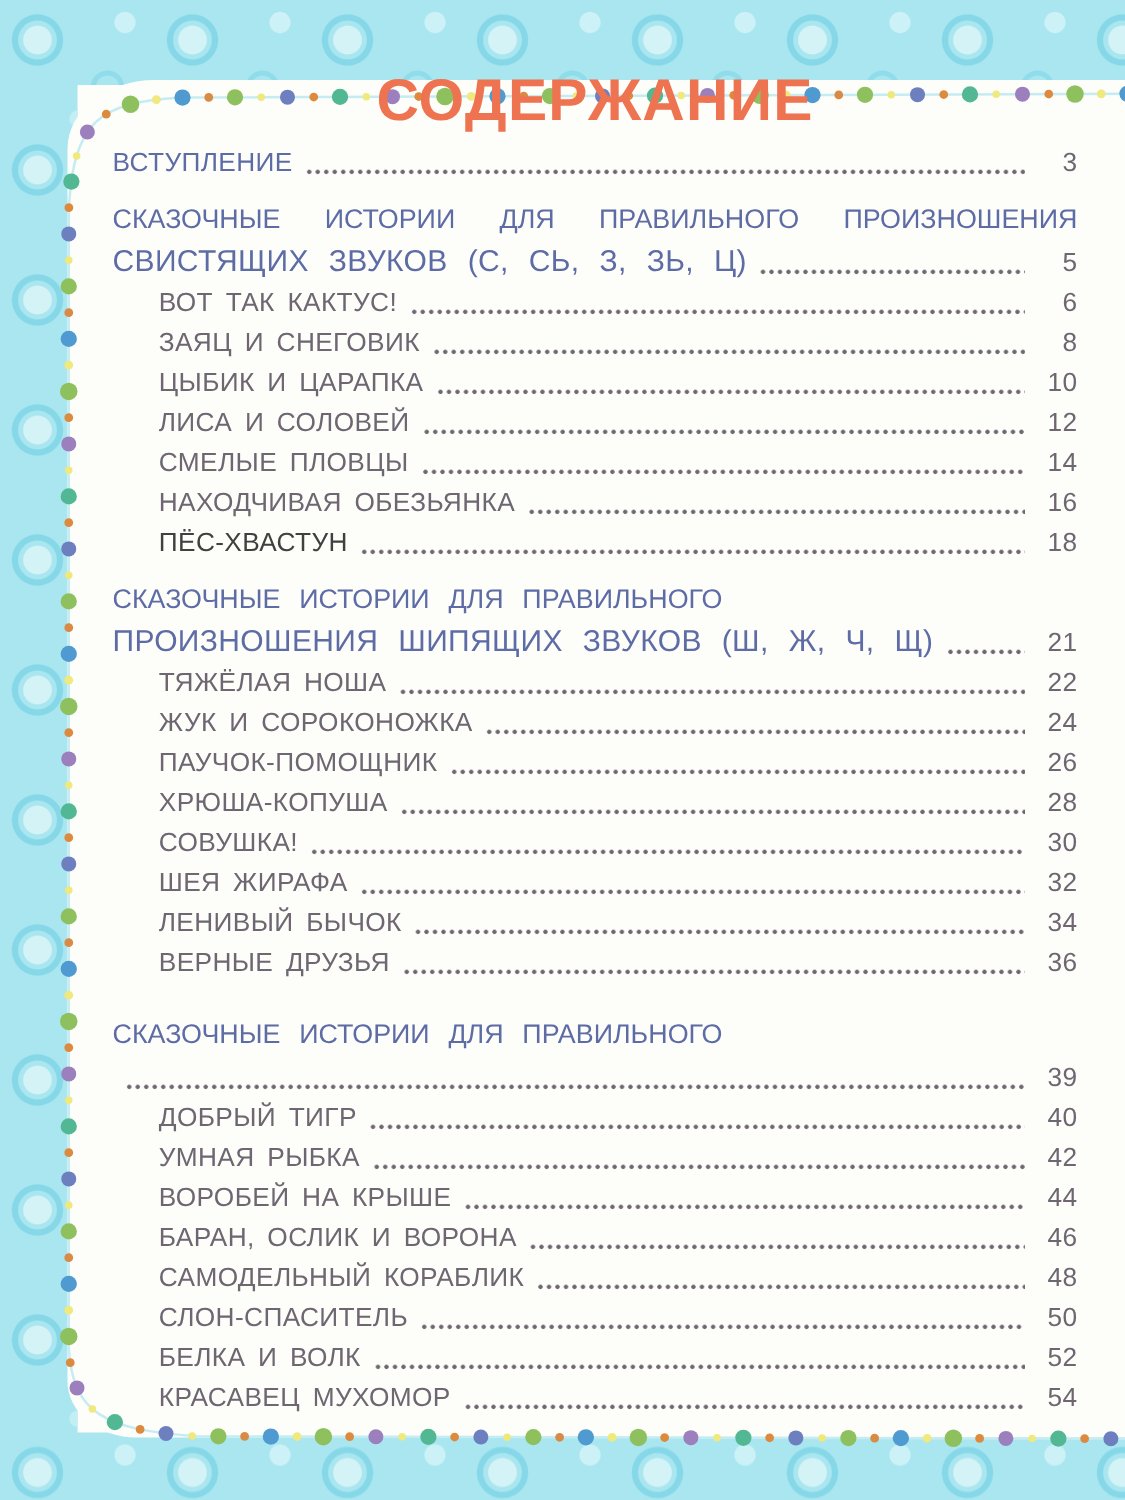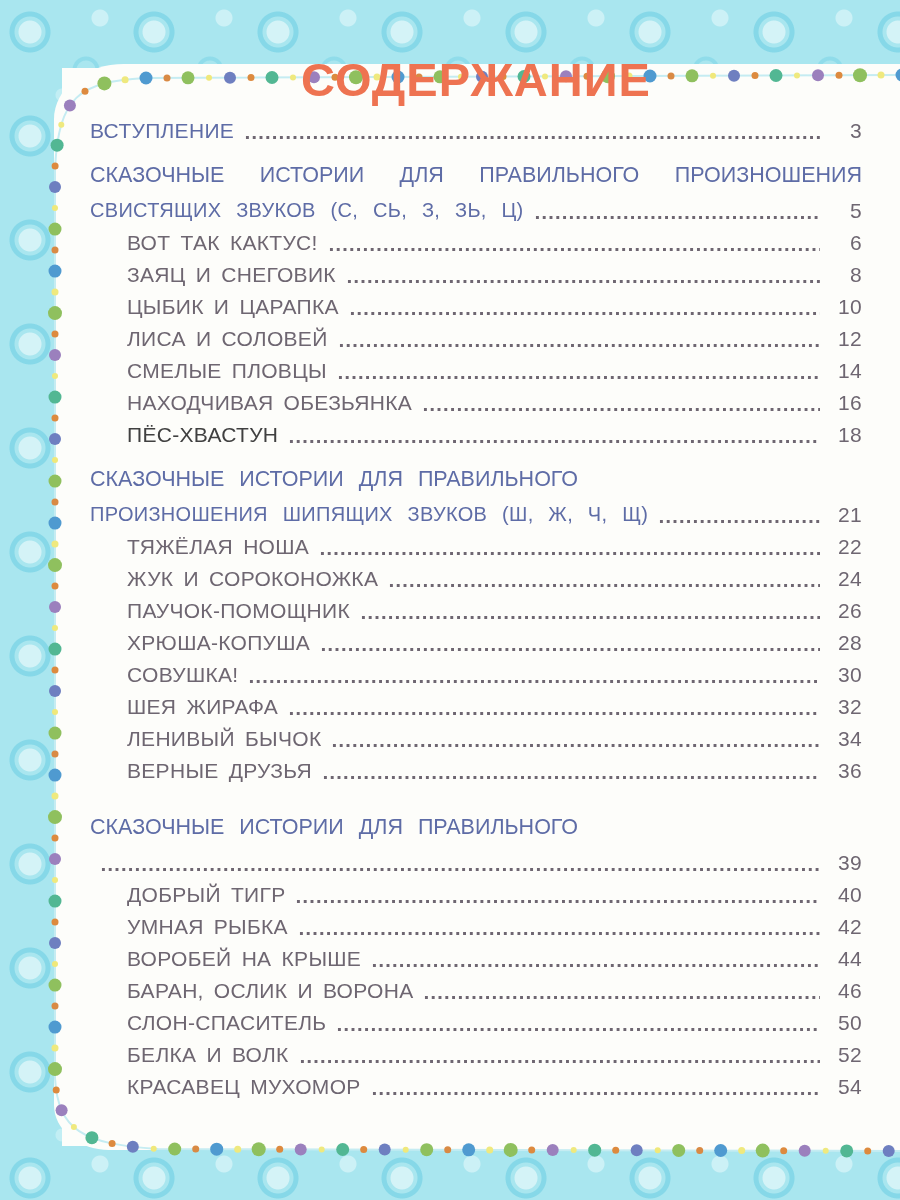--- a/index.html
+++ b/index.html
@@ -33,21 +33,21 @@
   .leader{flex:1;height:5px;margin:0 6px 6px 10px;
     background-image:radial-gradient(circle, #6e6671 1.5px, transparent 1.9px);
     background-size:6.8px 5px;background-repeat:repeat-x;background-position:left bottom;}
   .pnum{min-width:36px;text-align:right;line-height:30px;}
   .entry .label{padding-left:37px;}
   .section{margin-top:12px;}
   .section.gap-large{margin-top:24px;}
   .sec-line1{height:34px;line-height:34px;font-size:21.5px;word-spacing:9px;white-space:nowrap;}
   .sec-line1.justify{text-align:justify;text-align-last:justify;white-space:normal;}
   .sec-line2{height:34px;}
-  .sec-line2 .label{line-height:32px;word-spacing:9px;font-size:20px;}
+  .sec-line2 .label{line-height:32px;word-spacing:9px;font-size:24px;}
 </style>
 </head>
 <body>
 
 <div class="canvas">
   <div class="strip strip-top"></div>
   <div class="strip strip-left"></div>
   <div class="strip strip-bottom"></div>
   <div class="page"></div>
   <svg class="dotstring" viewBox="0 0 900 1200">
@@ -304,20 +304,25 @@
           <span class="label" style="color: rgb(110, 102, 113);">ВОРОБЕЙ НА КРЫШЕ</span>
           <span class="leader"></span>
           <span class="pnum">44</span>
         </div>
         <div class="row entry">
           <span class="label" style="color: rgb(110, 102, 113);">БАРАН, ОСЛИК И ВОРОНА</span>
           <span class="leader"></span>
           <span class="pnum">46</span>
         </div>
         <div class="row entry">
+          <span class="label" style="color: rgb(110, 102, 113);">САМОДЕЛЬНЫЙ КОРАБЛИК</span>
+          <span class="leader"></span>
+          <span class="pnum">48</span>
+        </div>
+        <div class="row entry">
           <span class="label" style="color: rgb(110, 102, 113);">СЛОН-СПАСИТЕЛЬ</span>
           <span class="leader"></span>
           <span class="pnum">50</span>
         </div>
         <div class="row entry">
           <span class="label" style="color: rgb(110, 102, 113);">БЕЛКА И ВОЛК</span>
           <span class="leader"></span>
           <span class="pnum">52</span>
         </div>
         <div class="row entry">

